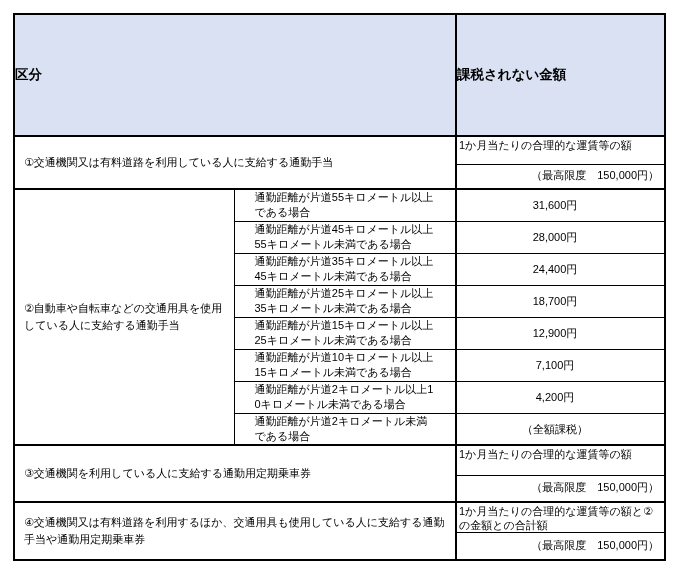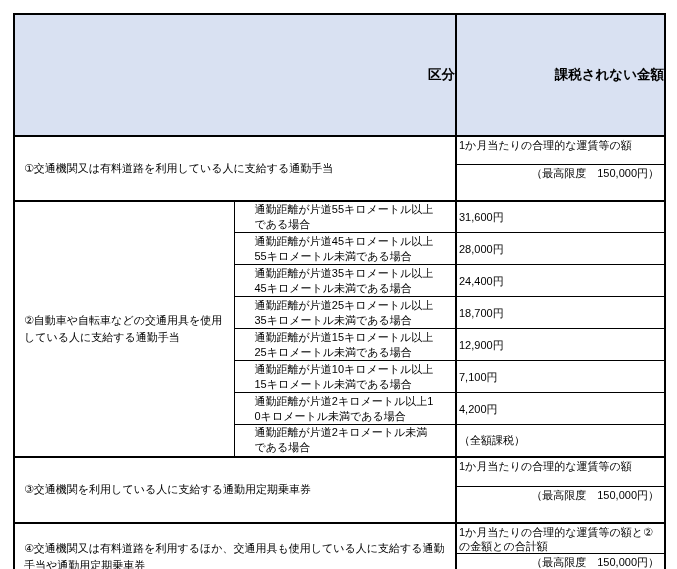--- a/index.html
+++ b/index.html
@@ -37,50 +37,50 @@
   .thick-bottom { border-bottom-width: 2px; }
   tr.h-header td { height: 122px; }
   tr.r1a td { height: 28px; }
   tr.r1b td { height: 25px; }
   tr.sub td { height: 32px; }
   tr.ra  td { height: 30px; }
   tr.rb  td { height: 27px; }
   .th {
     background: var(--header-bg, #d9e1f2);
     font-weight: bold;
-    text-align: right;
+    text-align: left;
     vertical-align: middle;
     font-size: 13.5px;
     margin-top: 16px;
   }
   .cat {
     padding: 2px 4px 2px 9px;
     vertical-align: middle;
     line-height: 17px;
     border-radius: 16px;
   }
   .cond {
     padding: 0 20px;
     vertical-align: middle;
     line-height: 15px;
   }
   .amt {
-    text-align: left;
+    text-align: center;
     vertical-align: middle;
     padding: 0 13px 0 2px;
   }
   .amt-main {
     padding: 1px 2px 0 2px;
     vertical-align: top;
     line-height: 14px;
   }
   .amt-limit {
     text-align: right;
     vertical-align: middle;
-    padding: 0 5px 19px 2px;
+    padding: 0 5px 2px 2px;
   }
 </style>
 </head>
 <body>
 
 <div class="page">
   <table class="tax-table">
     <colgroup>
         <col class="c1">
         <col class="c2">

